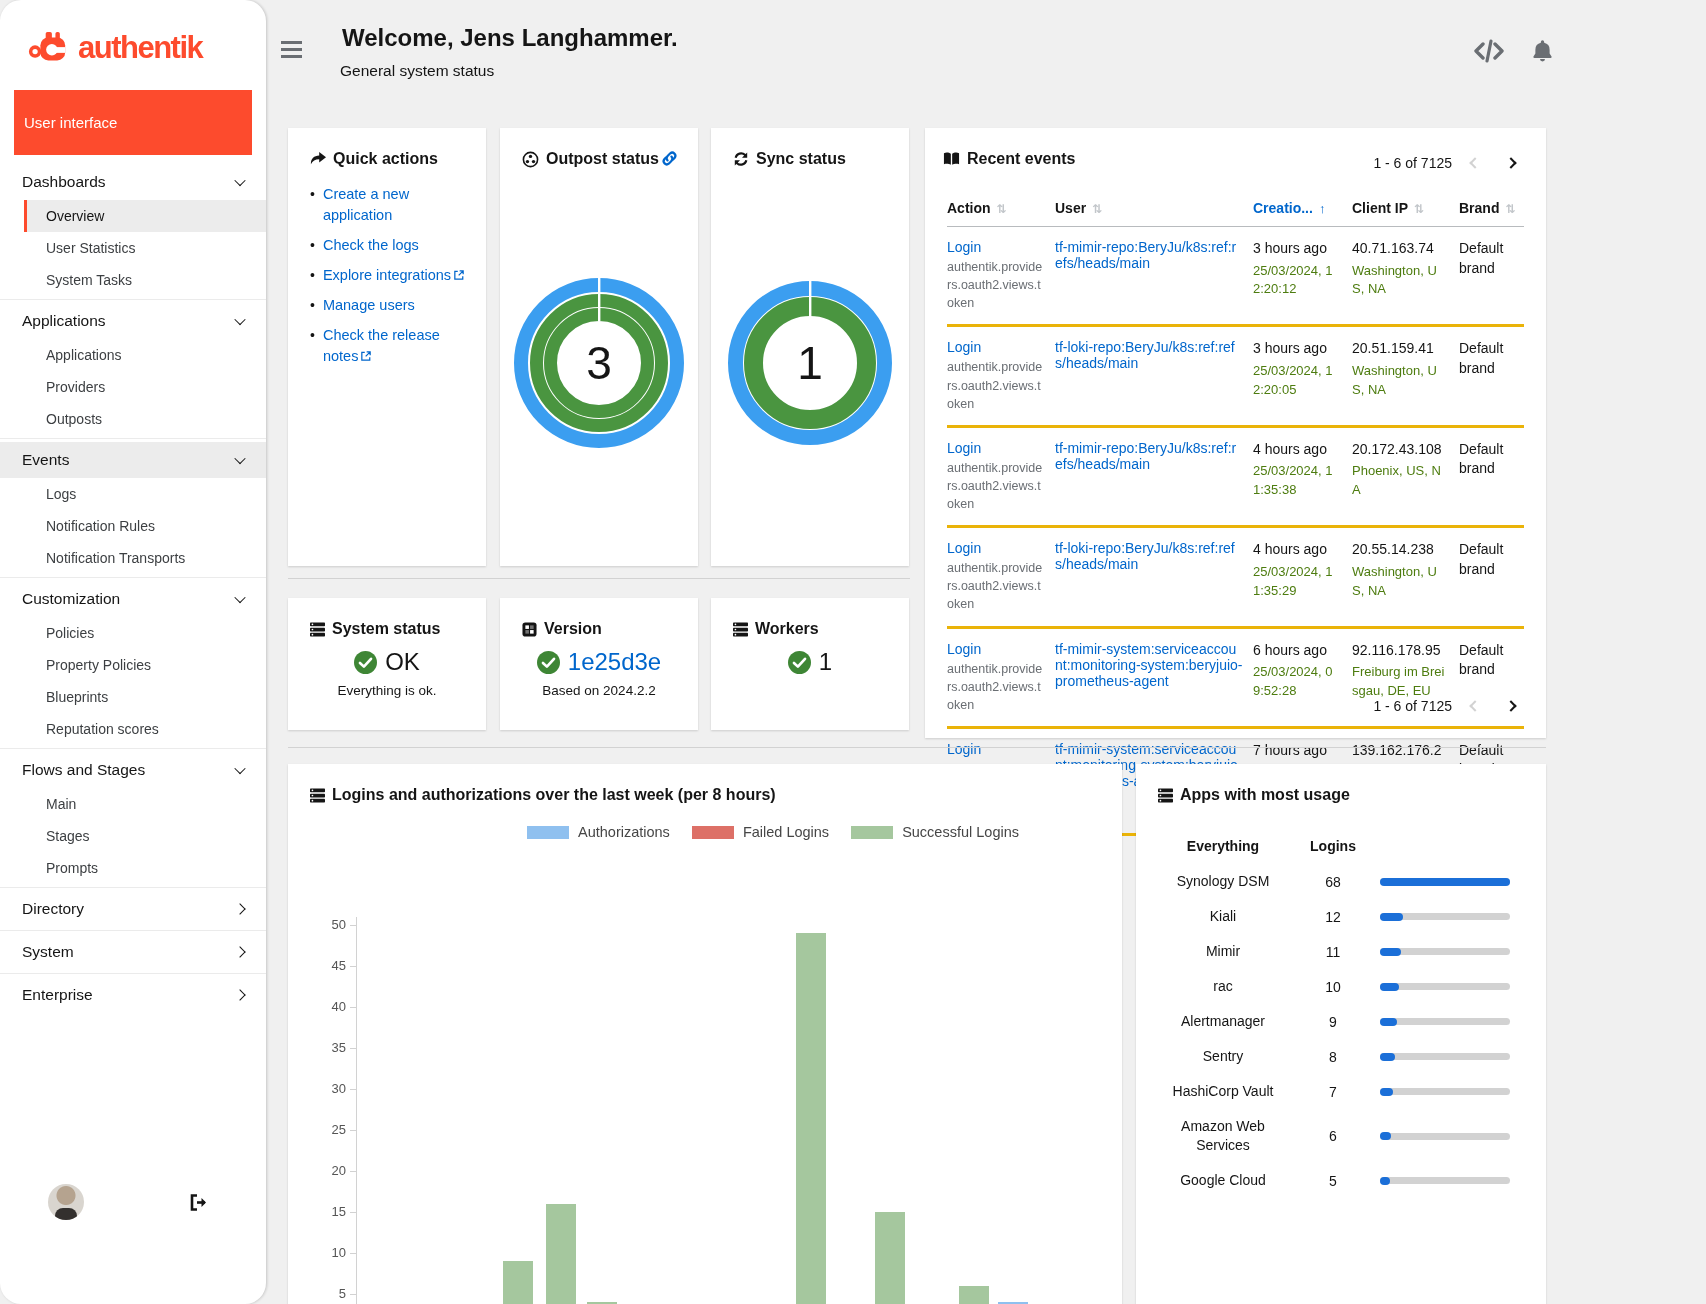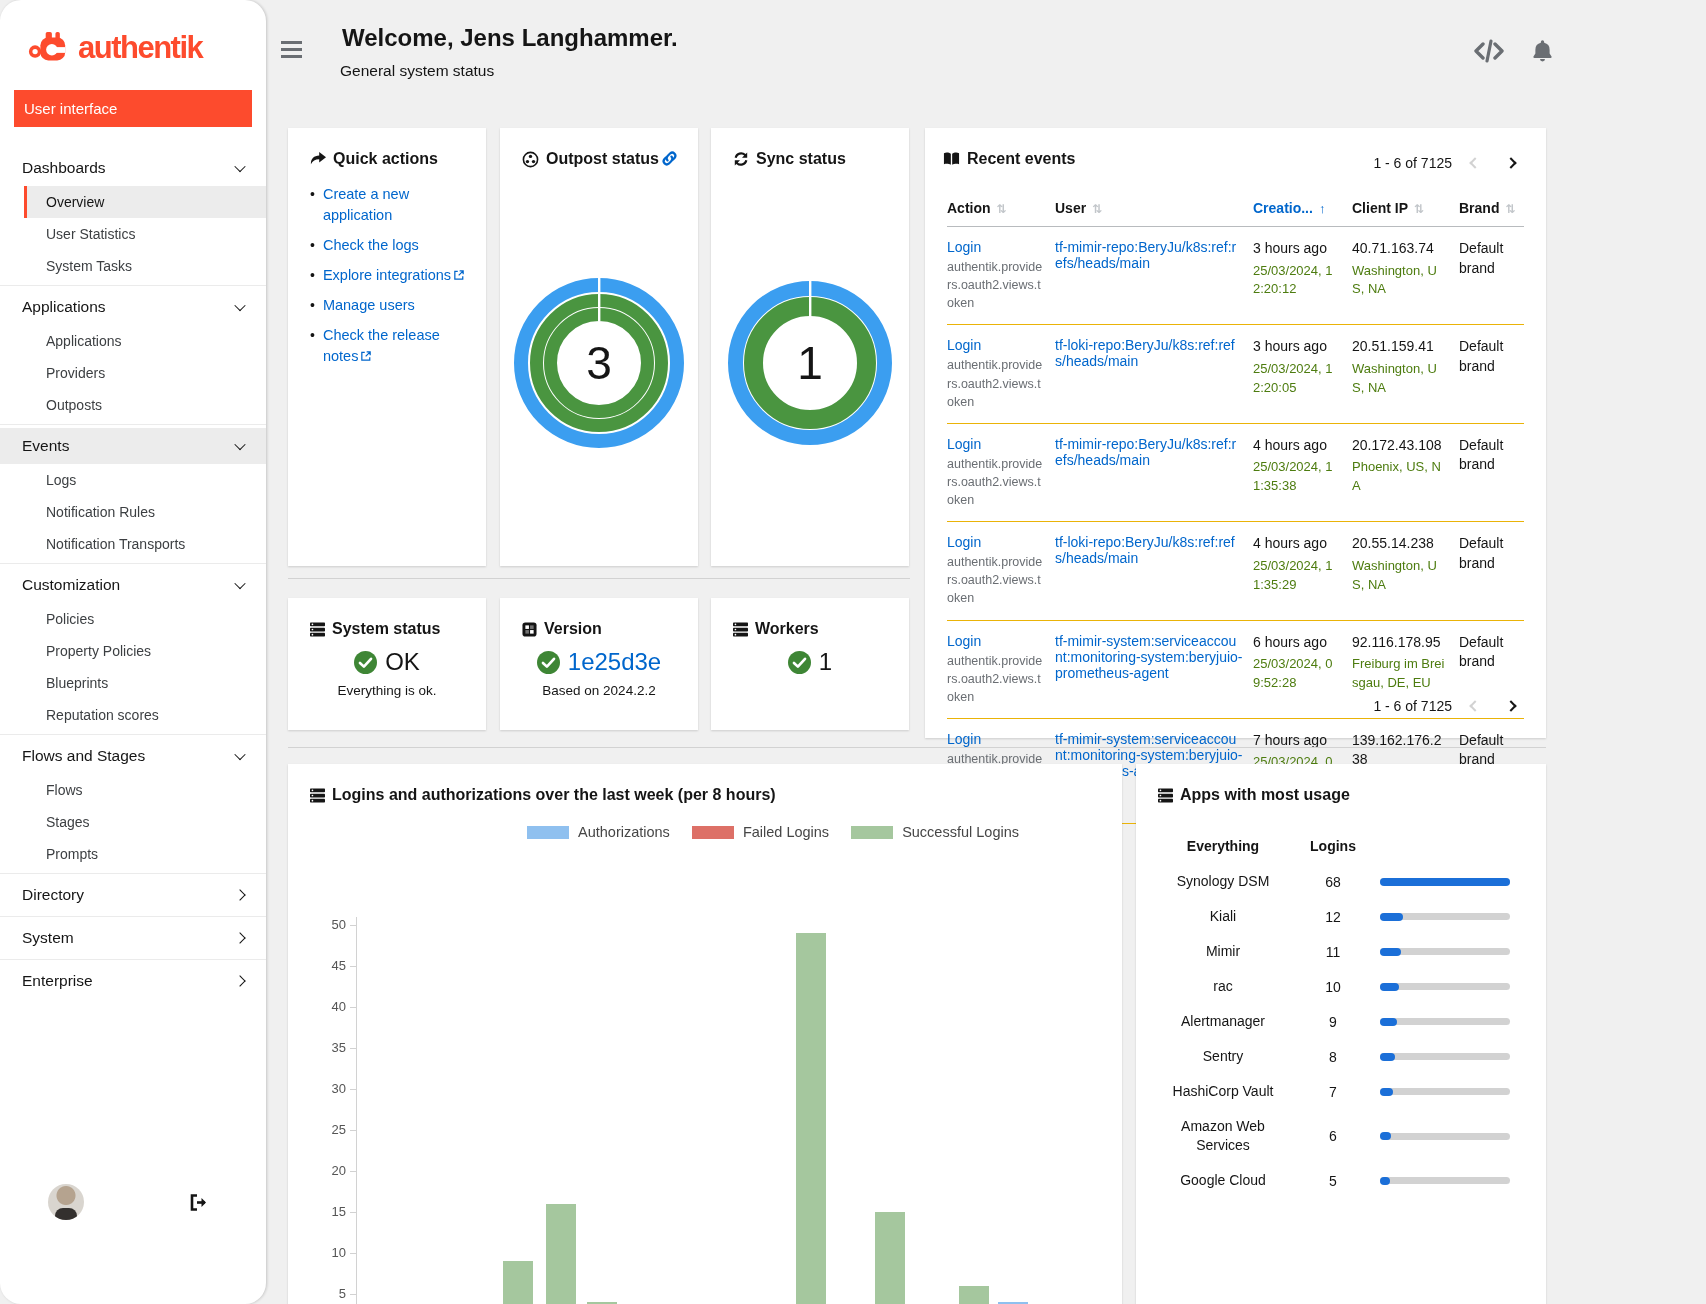--- a/index.html
+++ b/index.html
@@ -7,22 +7,22 @@
   body {
     font-family:"Liberation Sans","DejaVu Sans",sans-serif;
     background:#f0f0f0; color:#151515;
     position:relative; overflow:hidden;
   }
   
   .sidebar { position:absolute; left:0; top:0; width:266px; height:1304px; background:#fff;
              box-shadow:1px 0 3px rgba(0,0,0,0.18); z-index:5;border-radius:21px; }
   .logo { display:flex; align-items:center; gap:4px; padding:26px 0 0 28px; cursor:pointer; }
   .logo-text { font-size:31px; font-weight:bold; color:#fd4b2d; letter-spacing:-1.5px; }
-  .ui-btn { margin:20px 14px 20px 14px; background:#fd4b2d; color:#fff; border:none;
-            width:238px; text-align:left; padding:10px 10px; font-size:15px; cursor:pointer;
+  .ui-btn { margin:20px 14px 6px 14px; background:#fd4b2d; color:#fff; border:none;
+            width:238px; text-align:left; padding:24px 10px; font-size:15px; cursor:pointer;
             font-family:inherit; }
   .nav { }
   .nav-section { border-top:1px solid #ebebeb; padding:3px 0; }
   .nav-section:first-child { border-top:none; }
   .nav-head { display:flex; align-items:center; justify-content:space-between;
               padding:9px 22px 9px 22px; font-size:15.5px; color:#151515; cursor:pointer; }
   .nav-head.hl { background:#ececec; }
   .chev { width:8px; height:8px; border-right:1.7px solid #151515; border-bottom:1.7px solid #151515;
           display:inline-block; }
   .chev.down { transform:rotate(45deg) translate(-1px,-1px); }
@@ -72,21 +72,21 @@
   .link-ico { position:absolute; right:20px; top:22px; cursor:pointer; }
   
   .ev-pag { position:absolute; right:22px; display:flex; align-items:center; gap:10px; font-size:14px; }
   .ev-pag.top { top:22px; } .ev-pag.bottom { top:565px; }
   .pag-btn { width:26px; height:26px; display:flex; align-items:center; justify-content:center; cursor:pointer; }
   .pchev { width:8px; height:8px; border-right:2px solid #151515; border-bottom:2px solid #151515; }
   .pchev.left { transform:rotate(135deg); } .pchev.rightp { transform:rotate(-45deg); }
   .pchev.disabled { border-color:#d2d2d2; }
   .ev-table { position:absolute; left:22px; top:64px; width:577px; font-size:14px; }
   .ev-row { display:grid; grid-template-columns:108px 198px 99px 107px 65px;
-            border-bottom:1px solid #eab308; padding:12px 0; }
+            border-bottom:3px solid #eab308; padding:12px 0; }
   .ev-row.head { border-bottom:1px solid #b8bbbe; padding:8px 0 10px 0; font-weight:bold; }
   .ev-row > div { padding-right:10px; }
   .sort-ico { color:#c2c6ca; font-size:12px; margin-left:6px; cursor:pointer; }
   .sorted { color:#0066cc; }
   .sorted .arrow { color:#0066cc; font-size:13px; margin-left:6px; }
   .ev-link { color:#0066cc; cursor:pointer; word-break:break-all; }
   .ev-sub { font-size:12.5px; color:#6a6e73; word-break:break-all; margin-top:3px; line-height:1.45; }
   .ev-main { color:#151515; word-break:break-all; line-height:1.4; }
   .ev-sub2 { font-size:13px; color:#4d7c0f; word-break:break-all; margin-top:3px; line-height:1.45; }
   
@@ -168,21 +168,21 @@
       <a class="nav-item">Policies</a>
       <a class="nav-item">Property Policies</a>
       <a class="nav-item">Blueprints</a>
       <a class="nav-item">Reputation scores</a>
     </div>
     <div class="nav-section">
       <div class="nav-head">
         <span>Flows and Stages</span>
         <span class="chev down"></span>
       </div>
-      <a class="nav-item">Flows</a>
+      <a class="nav-item">Main</a>
       <a class="nav-item">Stages</a>
       <a class="nav-item">Prompts</a>
     </div>
     <div class="nav-section">
       <div class="nav-head">
         <span>Directory</span>
         <span class="chev right"></span>
       </div>
     </div>
     <div class="nav-section">

